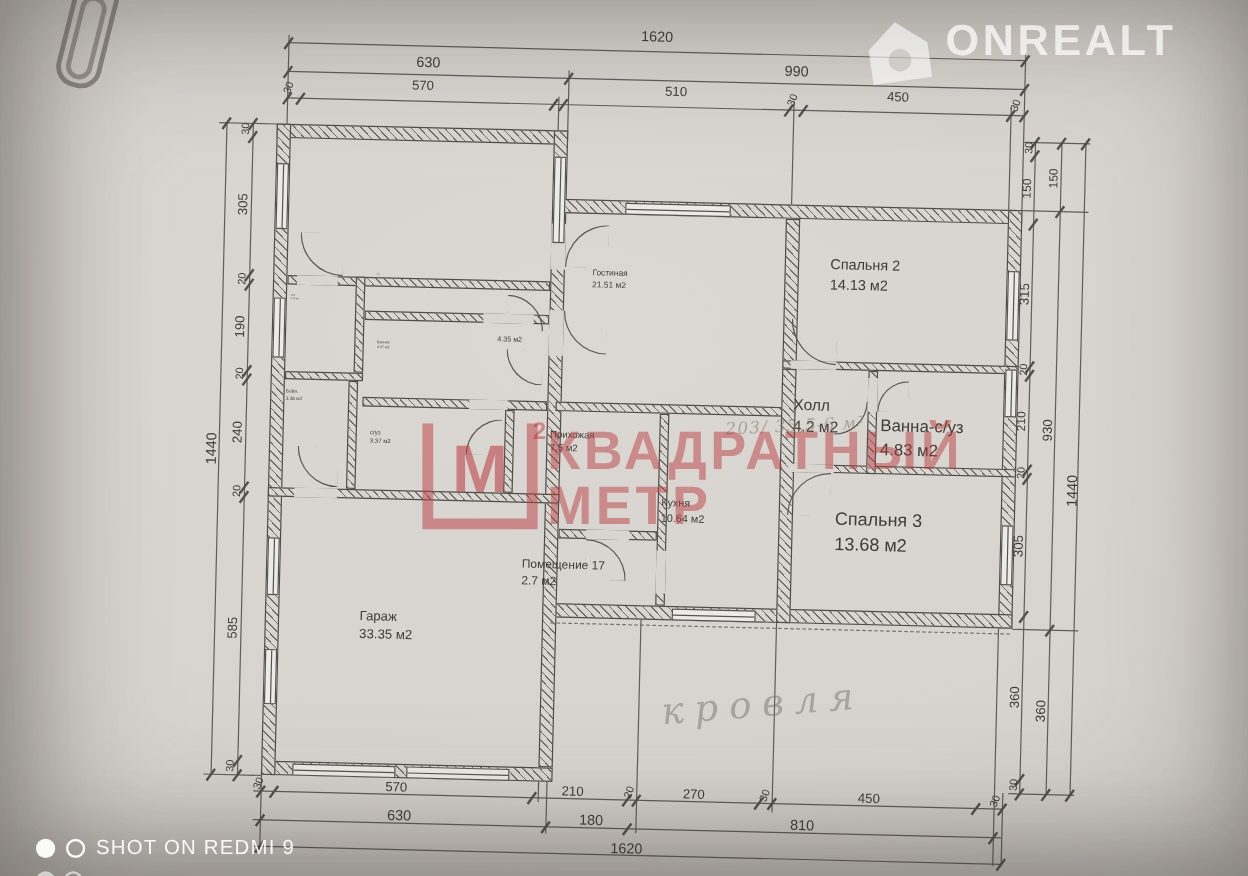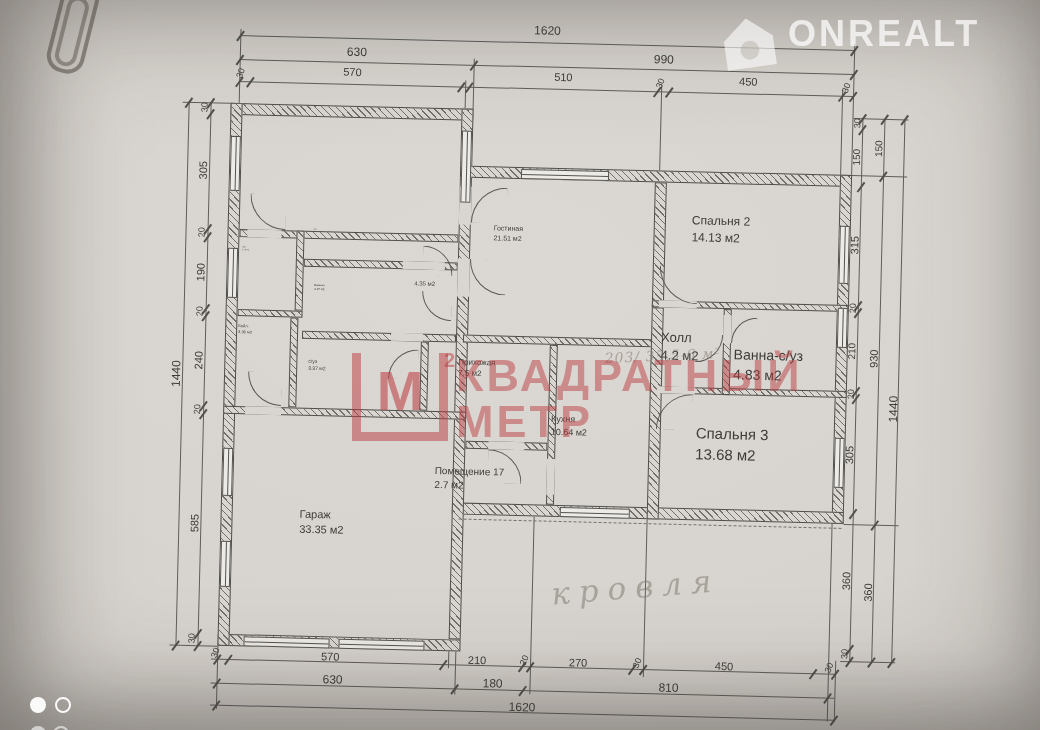--- a/index.html
+++ b/index.html
@@ -347,15 +347,16 @@
     <div class="on-txt">
       <div class="on-title">ONREALT</div>
     </div>
   </div>
 
   <div class="redmi">
     <div class="cam1"></div>
     <div class="cam2"></div>
     <div class="cam3"></div>
     <div class="cam4"></div>
+    <div class="redmi-text">SHOT ON REDMI 9</div>
   </div>
 
 </div>
 
 </body></html>

